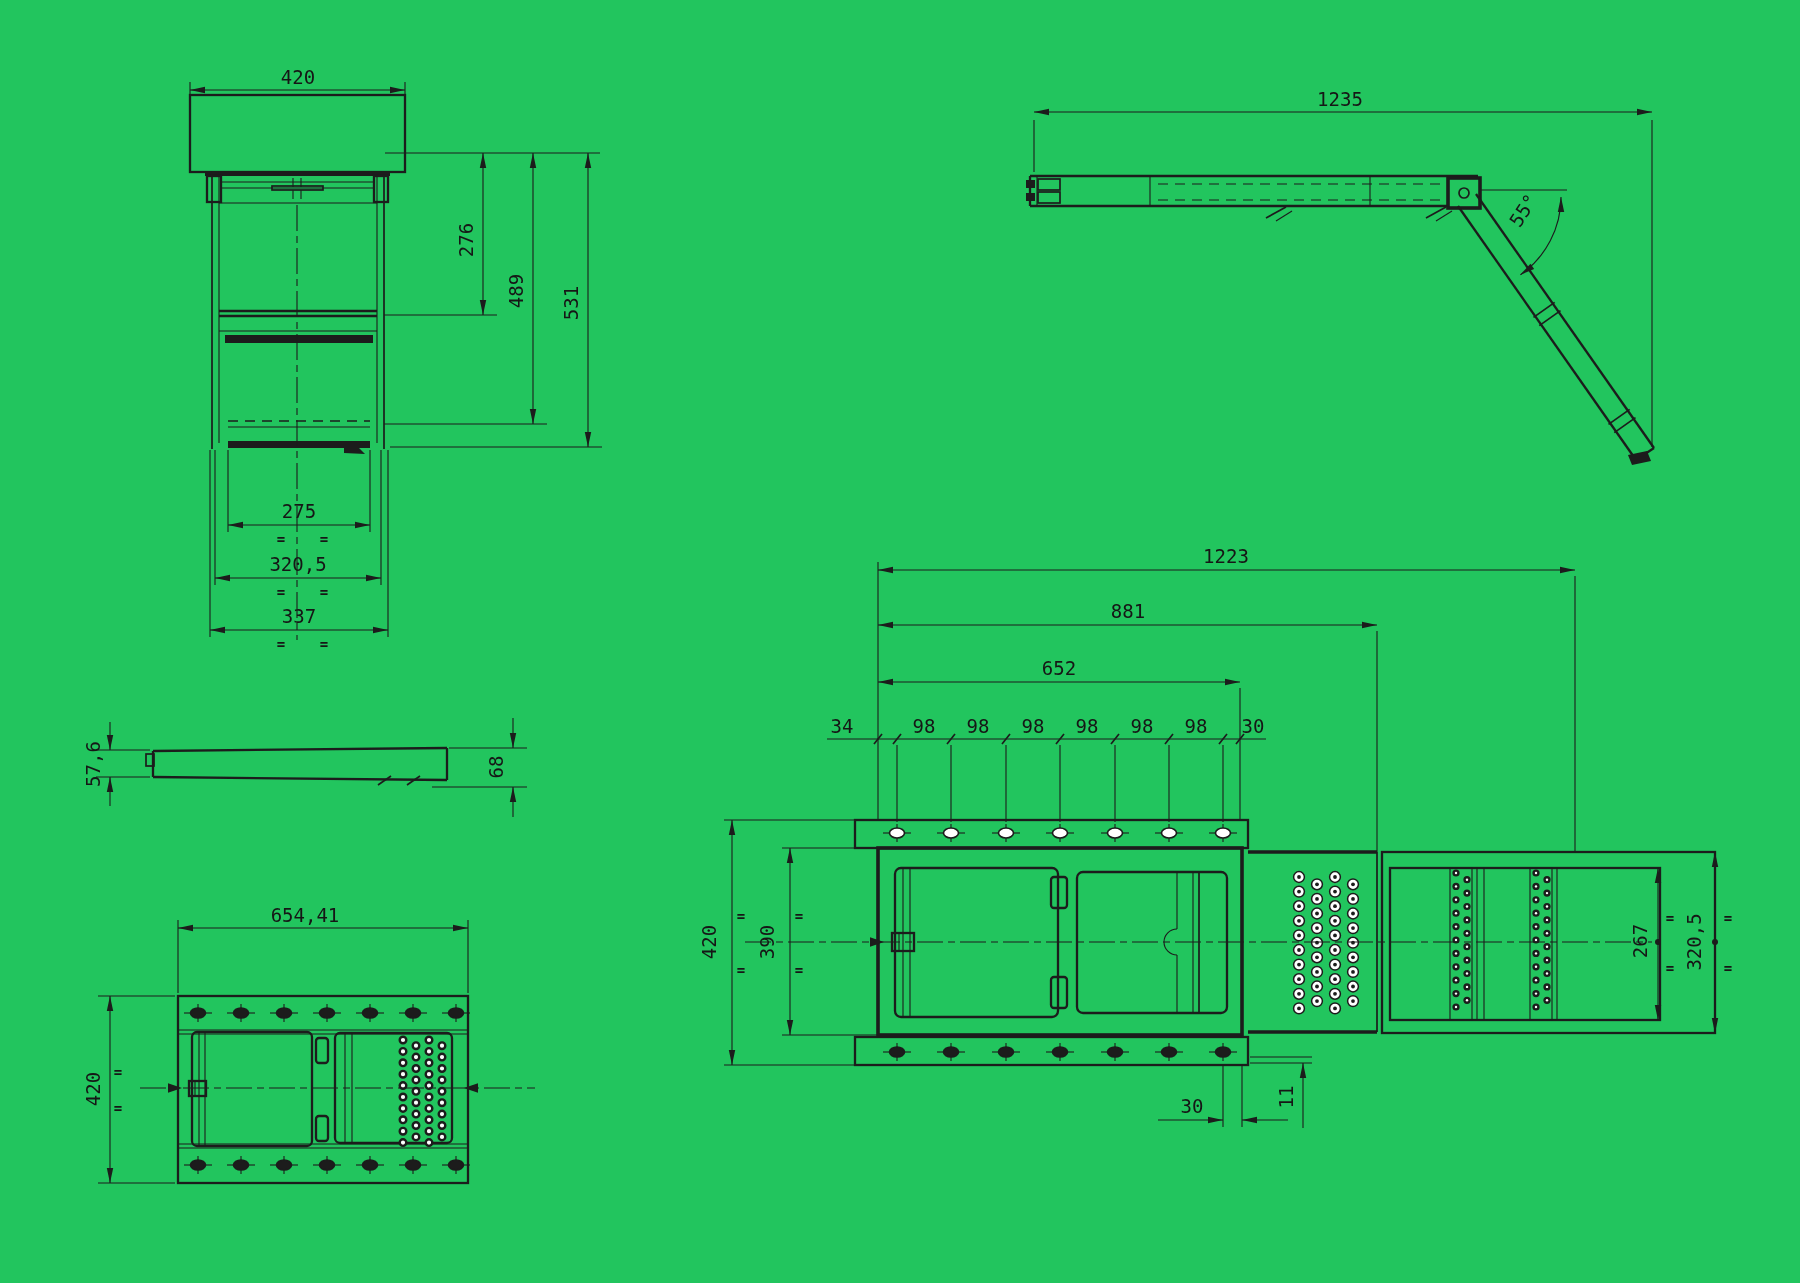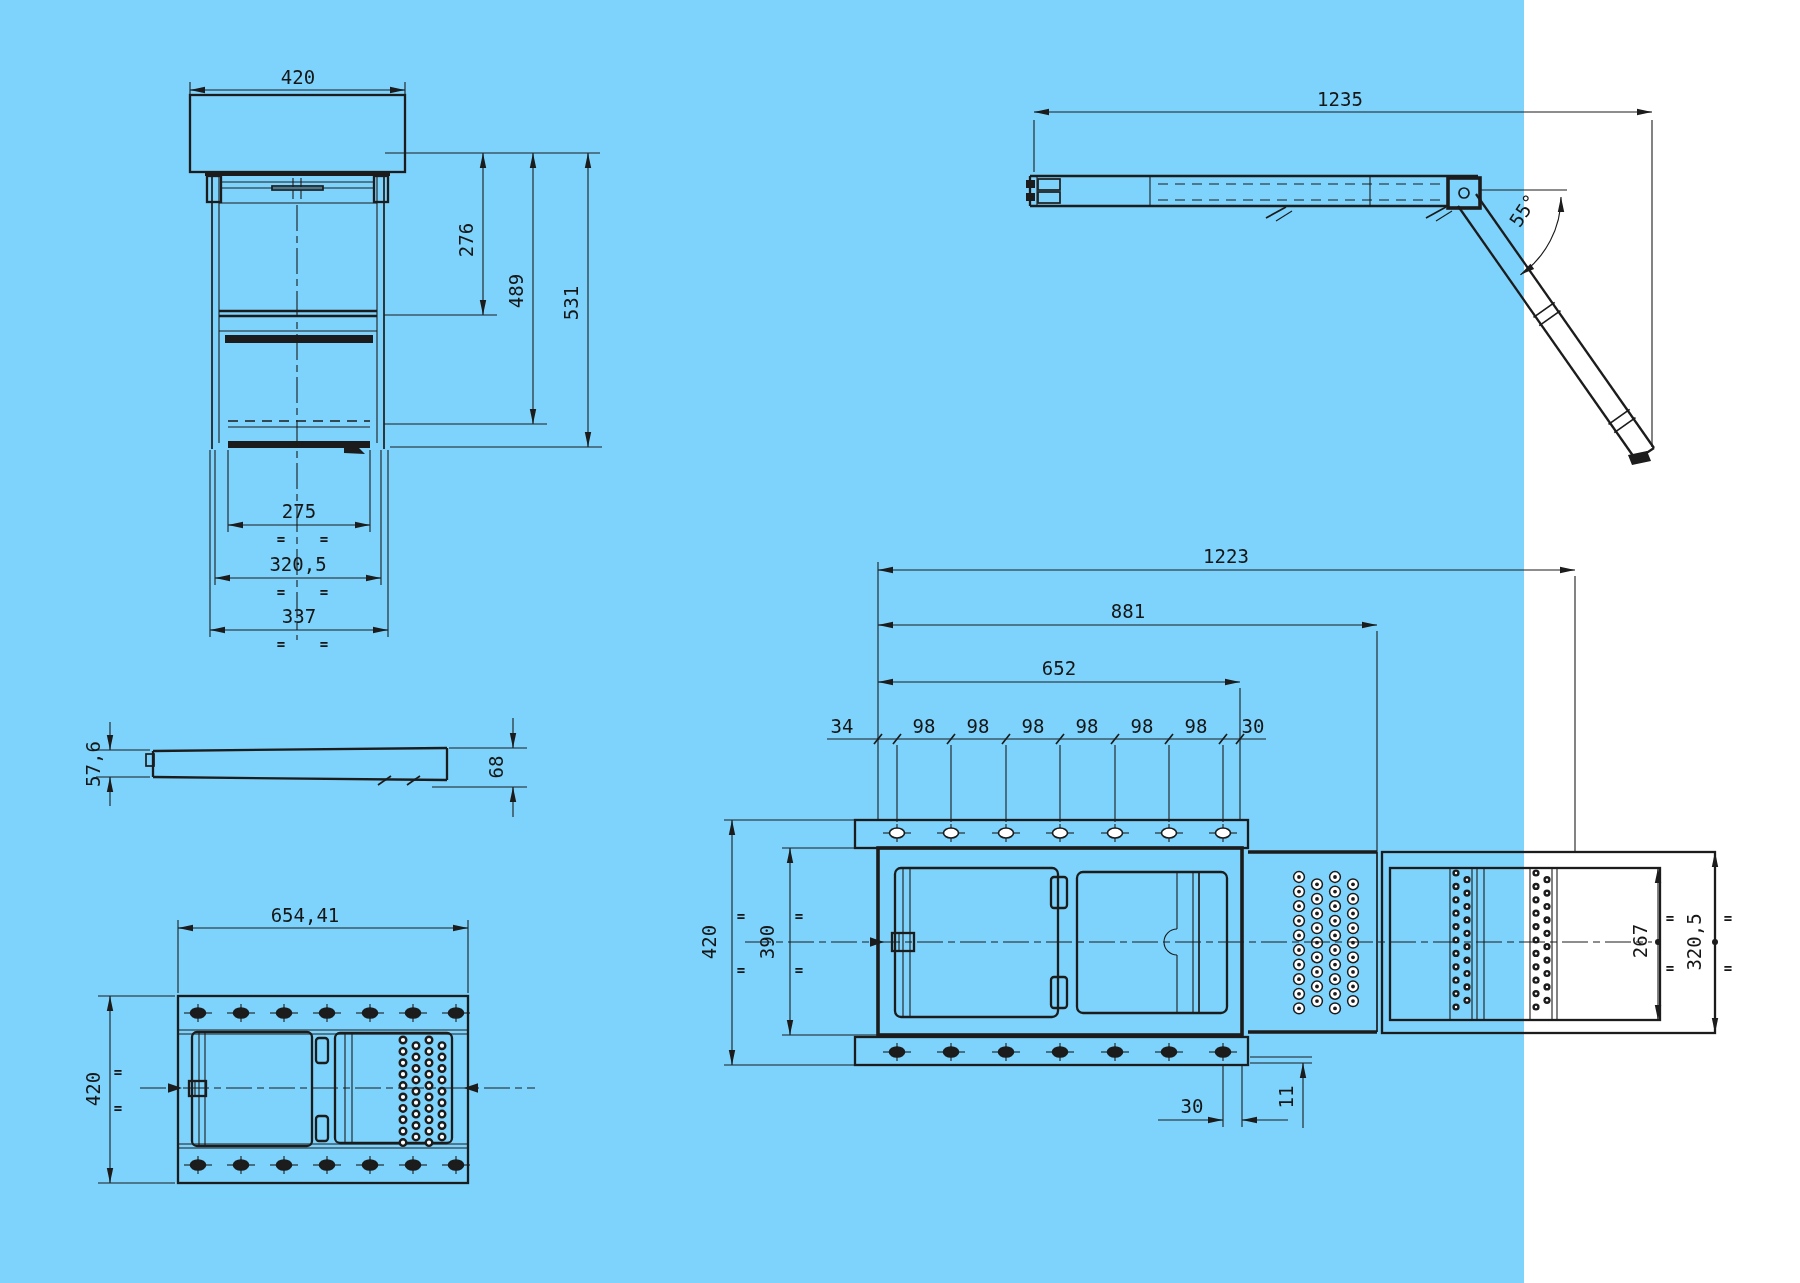--- a/index.html
+++ b/index.html
@@ -1,16 +1,16 @@
 <!DOCTYPE html>
 <html><head>
 <meta charset="utf-8">
 <style>
   html,body{margin:0;padding:0;background:#ffffff;}
-  .page{width:1524px;height:1283px;background:#7dd3fc;position:relative;font-family:"DejaVu Sans Mono",monospace;}
+  .page{width:1800px;height:1283px;background:#22c55e;position:relative;font-family:"DejaVu Sans Mono",monospace;}
   svg{display:block;}
   .ln{stroke:#1c1c1c;fill:none;stroke-linecap:butt;}
   .s1{stroke-width:1.1;}
   .s15{stroke-width:1.7;}
   .s2{stroke-width:2.3;}
   .s3{stroke-width:3.6;}
   .fillb{fill:#1c1c1c;stroke:none;}
   .cl{stroke-dasharray:26 5 7 5;}
   .hd{stroke-dasharray:10 7;}
   text{text-anchor:middle;fill:#161616;}

